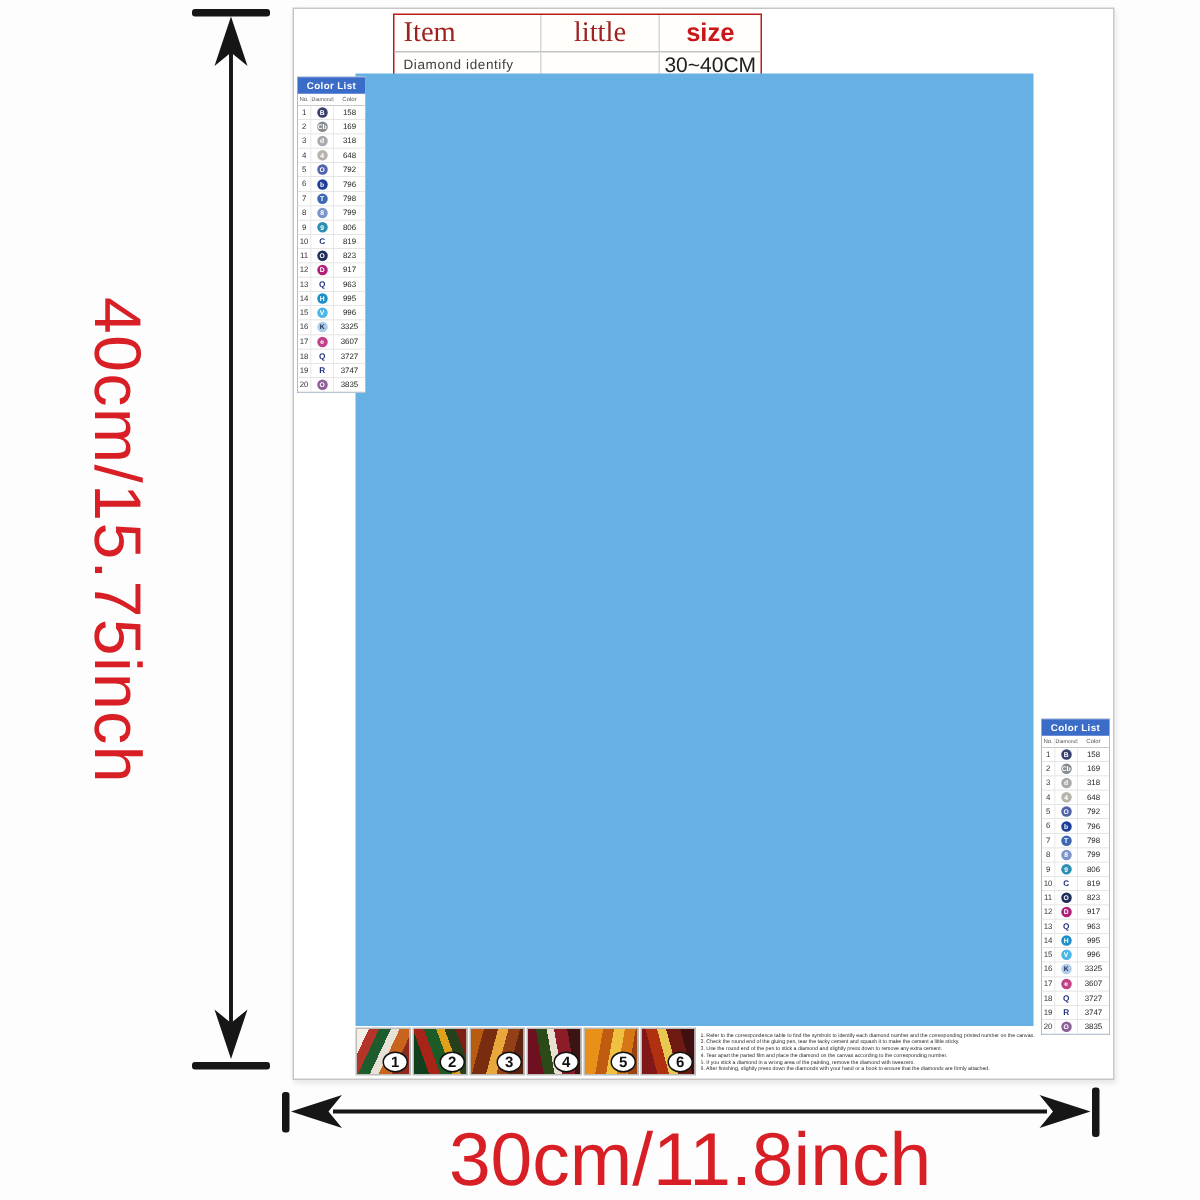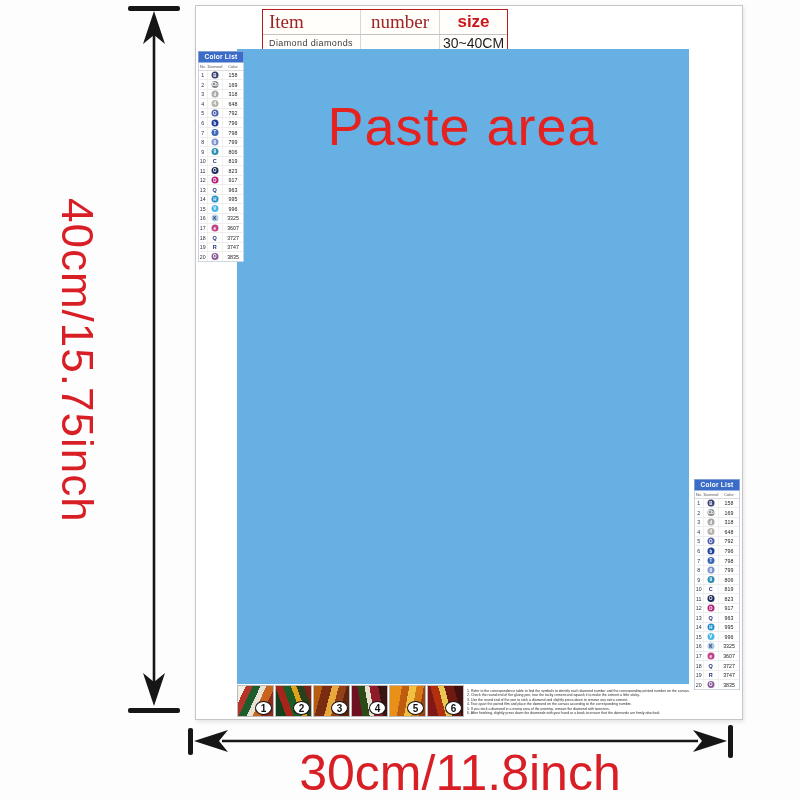--- a/index.html
+++ b/index.html
@@ -110,32 +110,31 @@
     <path d="M545 21 L511 10 L520 21 L511 32 Z"></path>
     <rect x="546" y="5" width="5" height="33" rx="2"></rect>
   </svg>
   <div class="h-label">30cm/11.8inch</div>
 
   <div class="canvas">
 
     <div class="info-table">
       <div class="it-row it-head">
         <span class="it-c1">Item</span>
-        <span class="it-c2">number</span>
+        <span class="it-c2">little</span>
         <span class="it-c3">size</span>
       </div>
       <div class="it-row it-data">
-        <span class="it-c1">Diamond diamonds</span>
+        <span class="it-c1">Diamond identify</span>
         <span class="it-c2"></span>
         <span class="it-c3">30~40CM</span>
       </div>
     </div>
 
     <div class="paste">
-      <div class="paste-line2">Paste area</div>
     </div>
 
     <div class="color-list cl-left">
       <div class="cl-title">Color List</div>
       <div class="cl-cols">
         <span class="cl-col1">No.</span>
         <span class="cl-col2">Diamond</span>
         <span class="cl-col3">Color</span>
       </div>
       <div class="cl-rows">

